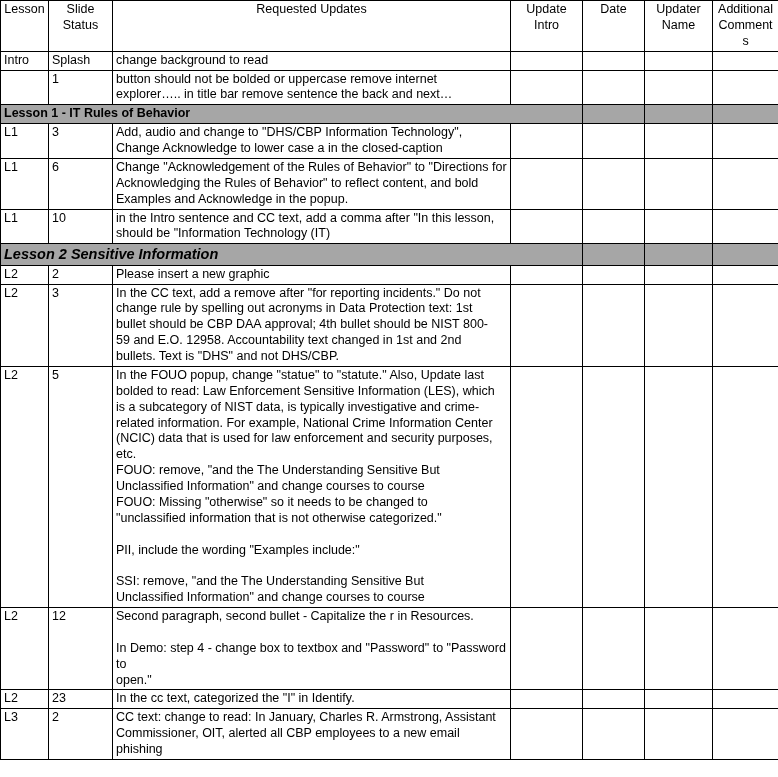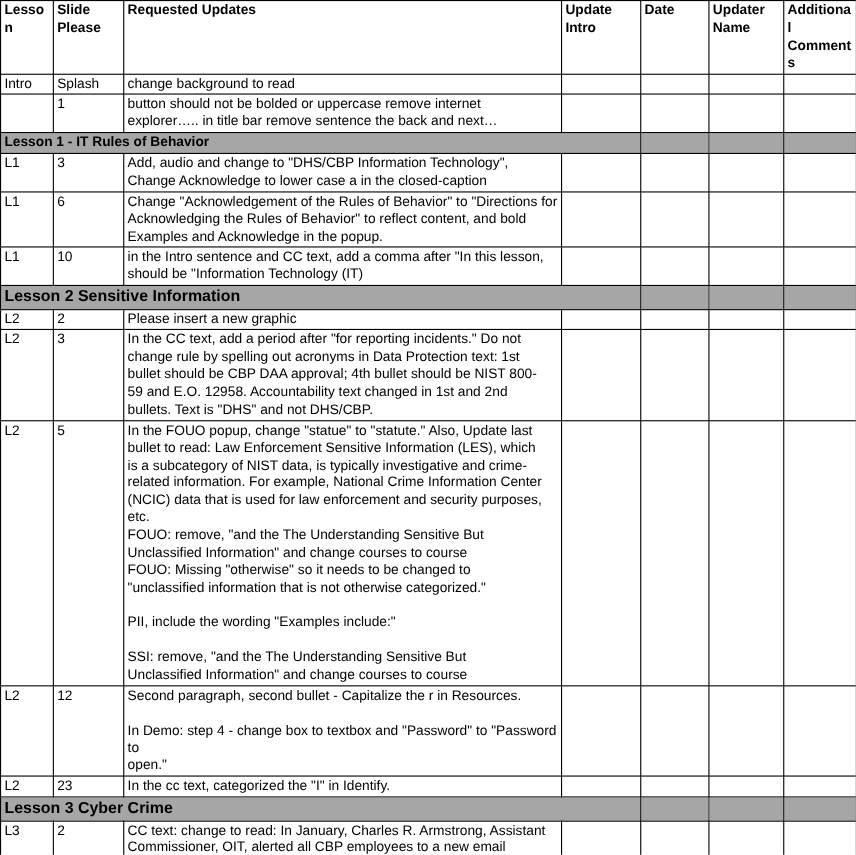--- a/index.html
+++ b/index.html
@@ -30,40 +30,41 @@
 
   table.sheet th, table.sheet td {
     border: 1px solid #000000;
     vertical-align: top;
     padding: 1px 3px 1px 3px;
     line-height: 1.27;
     overflow: hidden;
     word-wrap: break-word;
   }
   table.sheet th {
-    font-weight: bold;
-    text-align: left;
+    font-weight: normal;
+    text-align: center;
     vertical-align: top;
     padding: 1px 3px 1px 3px;
   }
   td.num, th.num {
     text-align: left;
   }
   tr.section td {
     background: #a6a6a6;
     font-weight: bold;
     text-align: left;
     padding-top: 1px;
     padding-bottom: 1px;
   }
   tr.section td.shade-plain {
     background: #a6a6a6;
   }
   td.section-big {
     font-size: 14.5px;
+    font-style: italic;
   }
   .cell-text p {
     margin: 0;
   }
   .cell-text p.blank {
     height: 1.27em;
   }
 </style>
 </head>
 <body>
@@ -76,21 +77,21 @@
     <col class="c-status">
     <col class="c-date">
     <col class="c-updater">
     <col class="c-comments">
   </colgroup>
   <thead>
     <tr>
       <th>Lesson</th>
       <th class="num">
         <div>Slide</div>
-        <div>Please</div>
+        <div>Status</div>
       </th>
       <th>Requested Updates</th>
       <th>
         <div>Update</div>
         <div>Intro</div>
       </th>
       <th>Date</th>
       <th>
         <div>Updater</div>
         <div>Name</div>
@@ -182,37 +183,37 @@
         </td>
         <td>&nbsp;</td>
         <td>&nbsp;</td>
         <td>&nbsp;</td>
         <td>&nbsp;</td>
       </tr>
       <tr>
         <td>L2</td>
         <td class="num">3</td>
         <td class="cell-text">
-          <p>In the CC text, add a period after "for reporting incidents."  Do not</p>
+          <p>In the CC text, add a remove after "for reporting incidents."  Do not</p>
           <p>change rule by spelling out acronyms in Data Protection text: 1st</p>
           <p>bullet should be CBP DAA approval; 4th bullet should be NIST 800-</p>
           <p>59 and E.O. 12958.  Accountability text changed in 1st and 2nd</p>
           <p>bullets. Text is "DHS" and not DHS/CBP.</p>
         </td>
         <td>&nbsp;</td>
         <td>&nbsp;</td>
         <td>&nbsp;</td>
         <td>&nbsp;</td>
       </tr>
       <tr>
         <td>L2</td>
         <td class="num">5</td>
         <td class="cell-text">
           <p>In the FOUO popup, change "statue" to "statute."  Also, Update last</p>
-          <p>bullet to read: Law Enforcement Sensitive Information (LES), which</p>
+          <p>bolded to read: Law Enforcement Sensitive Information (LES), which</p>
           <p>is a subcategory of NIST data, is typically investigative and crime-</p>
           <p>related information. For example, National Crime Information Center</p>
           <p>(NCIC) data that is used for law enforcement and security purposes,</p>
           <p>etc.</p>
           <p>FOUO: remove, "and the The Understanding Sensitive But</p>
           <p>Unclassified Information" and change courses to course</p>
           <p>FOUO: Missing "otherwise" so it needs to be changed to</p>
           <p>"unclassified information that is not otherwise categorized."</p>
           <p class="blank">&nbsp;</p>
           <p>PII, include the wording "Examples include:"</p>
@@ -243,26 +244,20 @@
         <td>L2</td>
         <td class="num">23</td>
         <td class="cell-text">
           <p>In the cc text, categorized the "I" in Identify.</p>
         </td>
         <td>&nbsp;</td>
         <td>&nbsp;</td>
         <td>&nbsp;</td>
         <td>&nbsp;</td>
       </tr>
-      <tr class="section">
-        <td colspan="4" class="section-big">Lesson 3 Cyber Crime</td>
-        <td class="shade-plain">&nbsp;</td>
-        <td class="shade-plain">&nbsp;</td>
-        <td class="shade-plain">&nbsp;</td>
-      </tr>
       <tr>
         <td>L3</td>
         <td class="num">2</td>
         <td class="cell-text">
           <p>CC text: change to read: In January, Charles R. Armstrong, Assistant</p>
           <p>Commissioner, OIT, alerted all CBP employees to a new email phishing</p>
         </td>
         <td>&nbsp;</td>
         <td>&nbsp;</td>
         <td>&nbsp;</td>

